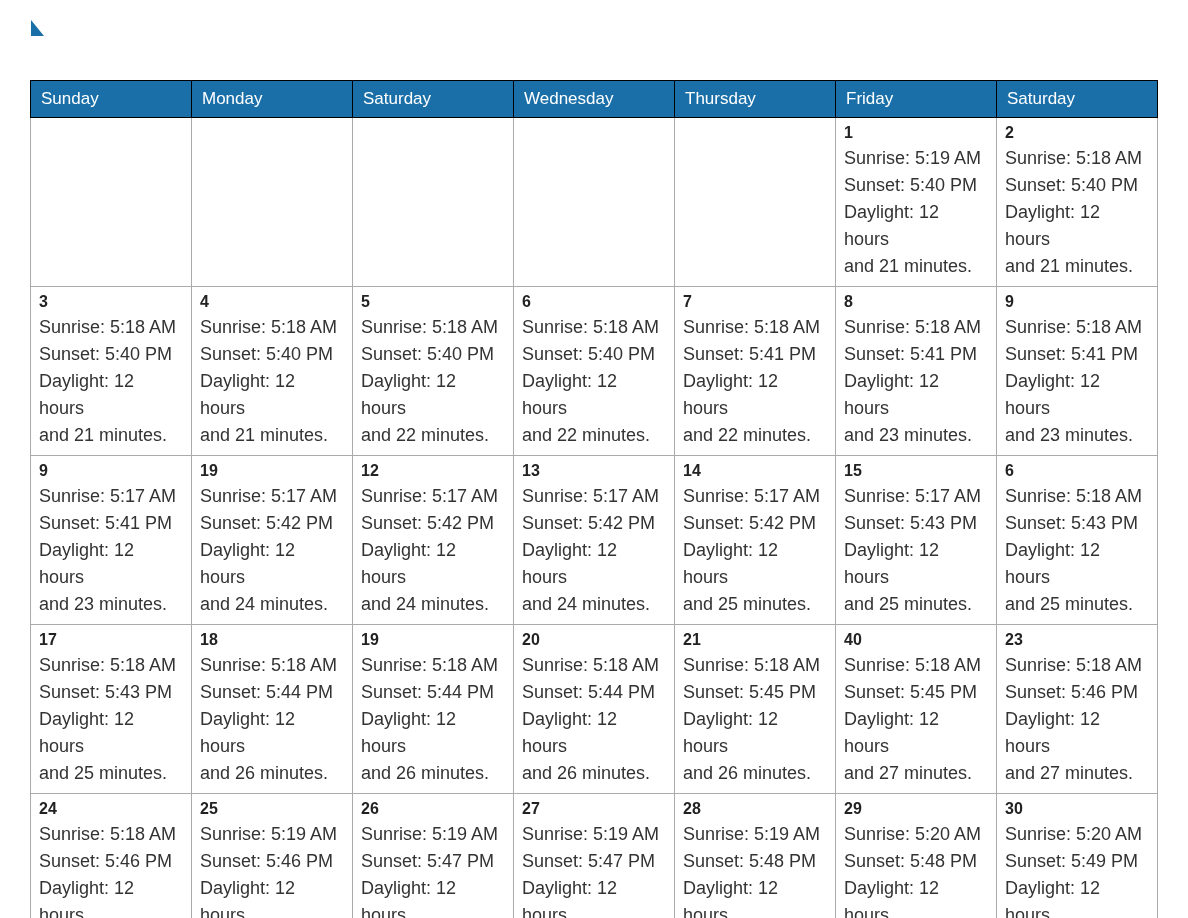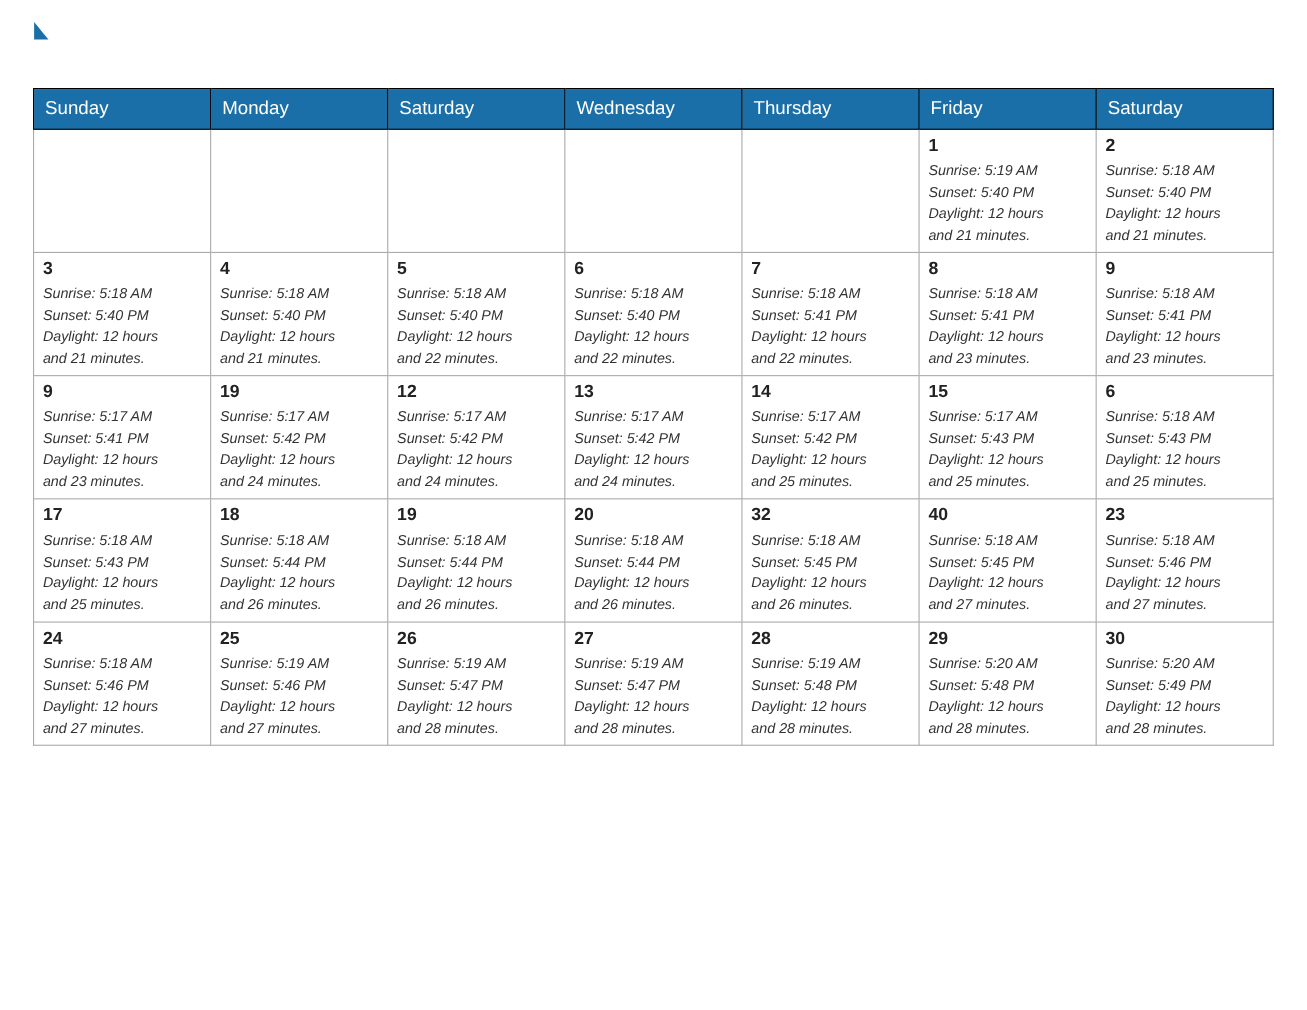--- a/index.html
+++ b/index.html
@@ -72,24 +72,23 @@
       height: 110px;
     }
     .day-num {
       font-size: 16px;
       font-weight: bold;
       color: #222;
       display: block;
       margin-bottom: 3px;
     }
     .day-info {
-      font-size: 13px;
+      font-size: 18px;
       color: #333;
       line-height: 1.5;
-      font-style: italic;
     }
     .empty-cell {
       background: #f9f9f9;
     }
     .logo-top-row {
       display: flex;
       align-items: center;
     }
     .arrow-down {
       display: inline-block;
@@ -279,21 +278,21 @@
 and 26 minutes.</div>
         </td>
         <td>
           <span class="day-num">20</span>
           <div class="day-info" style="white-space: pre-line;">Sunrise: 5:18 AM
 Sunset: 5:44 PM
 Daylight: 12 hours
 and 26 minutes.</div>
         </td>
         <td>
-          <span class="day-num">32</span>
+          <span class="day-num">21</span>
           <div class="day-info" style="white-space: pre-line;">Sunrise: 5:18 AM
 Sunset: 5:45 PM
 Daylight: 12 hours
 and 26 minutes.</div>
         </td>
         <td>
           <span class="day-num">40</span>
           <div class="day-info" style="white-space: pre-line;">Sunrise: 5:18 AM
 Sunset: 5:45 PM
 Daylight: 12 hours

